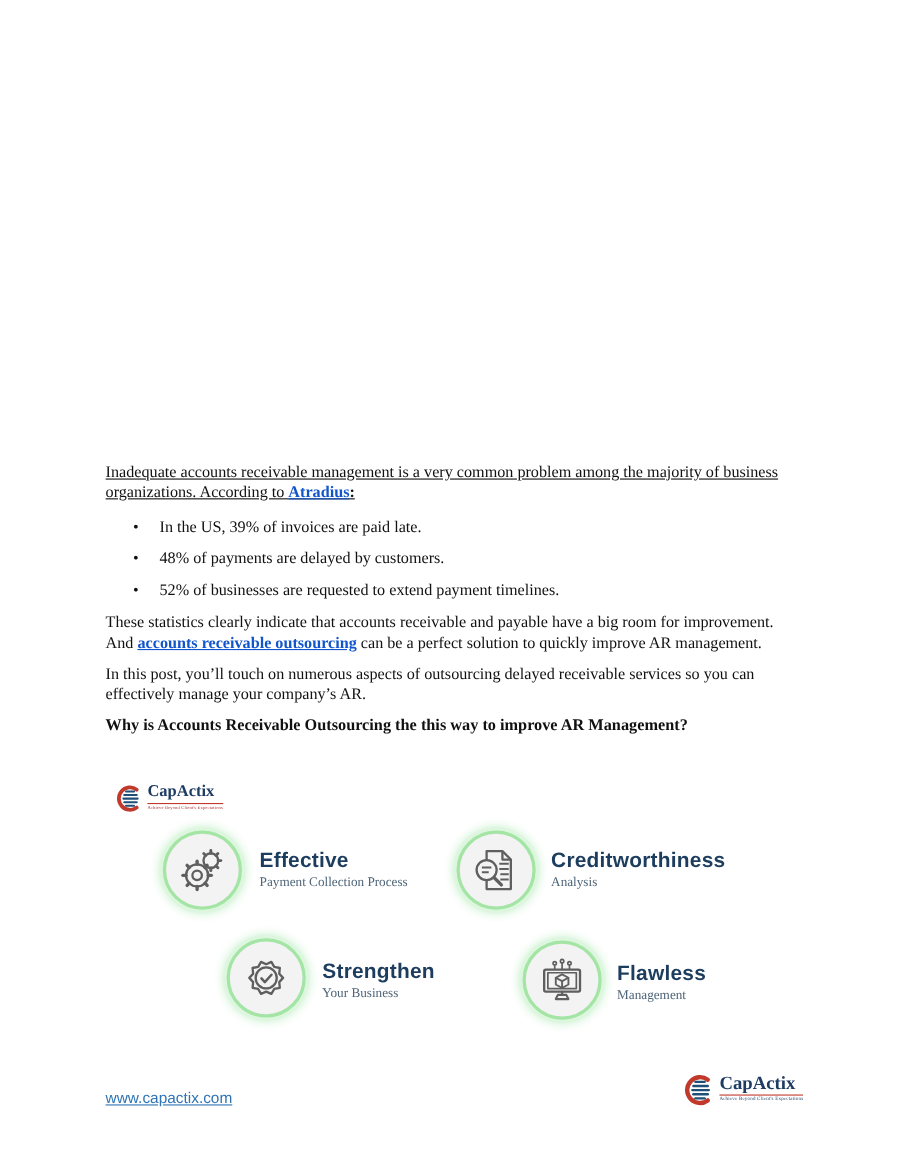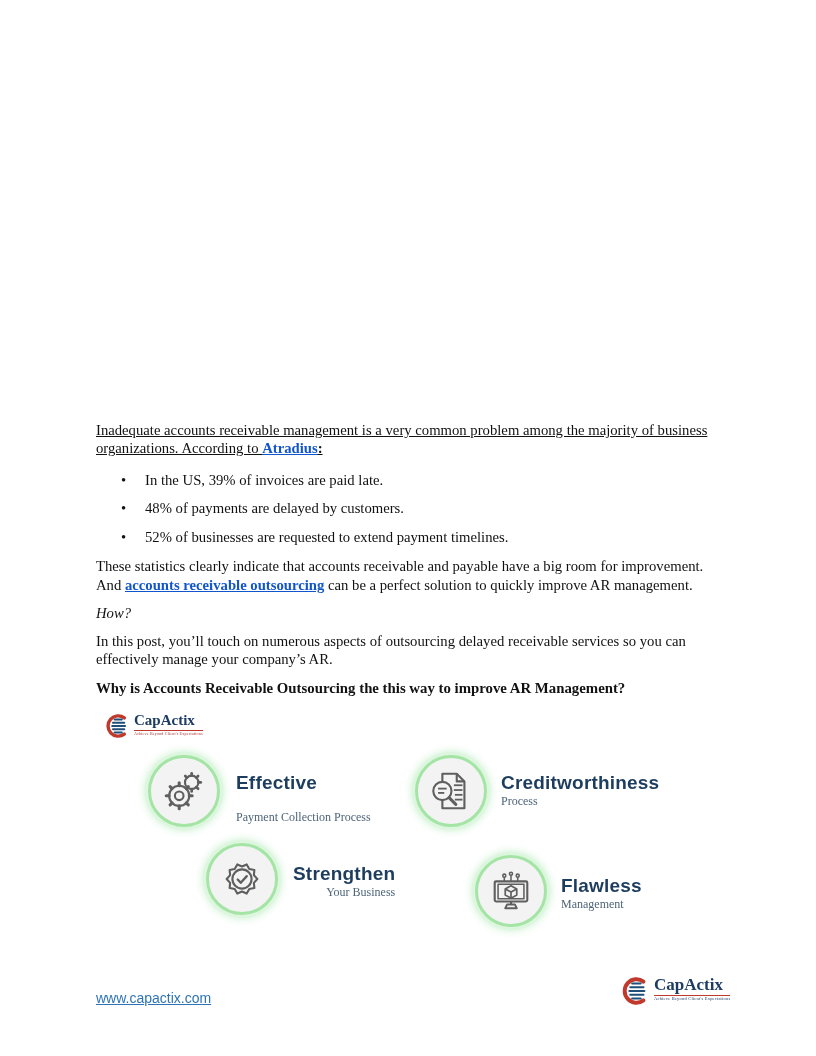--- a/index.html
+++ b/index.html
@@ -30,23 +30,23 @@
   .info-item{position:absolute;display:flex;align-items:flex-start;}
   .icon-circle{
     width:66px;height:66px;border-radius:50%;background:#f3f3f3;
     border:3px solid #a4e5a6;
     box-shadow:0 0 0 3px #ddf6de, 0 0 10px 2px rgba(140,224,150,.65);
     display:flex;align-items:center;justify-content:center;flex:0 0 auto;
   }
   .item-text{display:flex;flex-direction:column;}
   .item-title{font-family:"Liberation Sans",sans-serif;font-weight:700;font-size:19px;line-height:21px;color:#1d3d5e;letter-spacing:.2px;}
   .item-subtitle{font-family:"Liberation Serif",serif;font-size:12px;line-height:14px;color:#4e6478;margin-top:1px;}
-  #item-0{left:52px;top:50px;}  #item-0 .item-text{margin:17px 0 0 16px;gap:16px;}
+  #item-0{left:52px;top:50px;}  #item-0 .item-text{margin:17px 0 0 16px;}
   #item-1{left:319px;top:50px;} #item-1 .item-text{margin:17px 0 0 14px;}
-  #item-2{left:110px;top:138px;text-align:right;}#item-2 .item-text{margin:20px 0 0 15px;}
+  #item-2{left:110px;top:148px;}#item-2 .item-text{margin:20px 0 0 15px;}
   #item-3{left:379px;top:150px;}#item-3 .item-text{margin:20px 0 0 14px;}
   
   .footer-link{position:absolute;left:96px;top:990px;font-family:"Liberation Sans",sans-serif;font-size:14px;color:#2e74b5;text-decoration:underline;cursor:pointer;}
   .footer-logo{position:absolute;left:620px;top:976px;}
   .footer-logo .brand-name{font-size:17px;}
   .footer-logo .brand-tagline{font-size:4.5px;color:#24436b;}
   svg{display:block;}
 </style>
 </head>
 <body>
@@ -63,21 +63,20 @@
     <span class="bullet-glyph">•</span>
     <span>48% of payments are delayed by customers.</span>
   </div>
   <div class="bullet-row">
     <span class="bullet-glyph">•</span>
     <span>52% of businesses are requested to extend payment timelines.</span>
   </div>
 
   <p class="stats"><span>These statistics clearly indicate that accounts receivable and payable have a big room for improvement. And </span><a class="body-link">accounts receivable outsourcing</a><span> can be a perfect solution to quickly improve AR management.</span></p>
 
-  <p class="how">How?</p>
 
   <p class="post">In this post, you’ll touch on numerous aspects of outsourcing delayed receivable services so you can effectively manage your company’s AR.</p>
 
   <h2 class="section-heading">Why is Accounts Receivable Outsourcing the this way to improve AR Management?</h2>
 </div>
 
 <div class="infographic">
 
   <div class="brand-logo info-logo">
     <svg width="26" height="26" viewBox="0 0 32 32">
@@ -142,21 +141,21 @@
         <circle cx="15" cy="24" r="9.5" fill="#f3f3f3"></circle>
         <g stroke-width="1.9">
           <line x1="10.5" y1="21.5" x2="19.5" y2="21.5"></line>
           <line x1="10.5" y1="26" x2="17" y2="26"></line>
         </g>
         <line x1="22" y1="31" x2="29" y2="38" stroke-width="3.2" stroke-linecap="round"></line>
       </svg>
     </div>
     <div class="item-text">
       <span class="item-title">Creditworthiness</span>
-      <span class="item-subtitle">Process</span>
+      <span class="item-subtitle">Analysis</span>
     </div>
   </div>
 
   <div class="info-item" id="item-2">
     <div class="icon-circle">
       <svg width="46" height="46" viewBox="0 0 48 48" fill="none" stroke="#5f5f5f" stroke-width="2.2" stroke-linejoin="round">
         <polygon points="40,24 36.4,28 36.9,33.4 31.6,34.5 28.9,39.2 24,37 19.1,39.2 16.4,34.5 11.1,33.4 11.6,28 8,24 11.6,20 11.1,14.6 16.4,13.5 19.1,8.8 24,11 28.9,8.8 31.6,13.5 36.9,14.6 36.4,20"></polygon>
         <circle cx="24" cy="24" r="10"></circle>
         <path d="M19.5,24.5 l3.2,3.5 l6.3,-7" stroke-width="2.4" stroke-linecap="round"></path>
       </svg>

